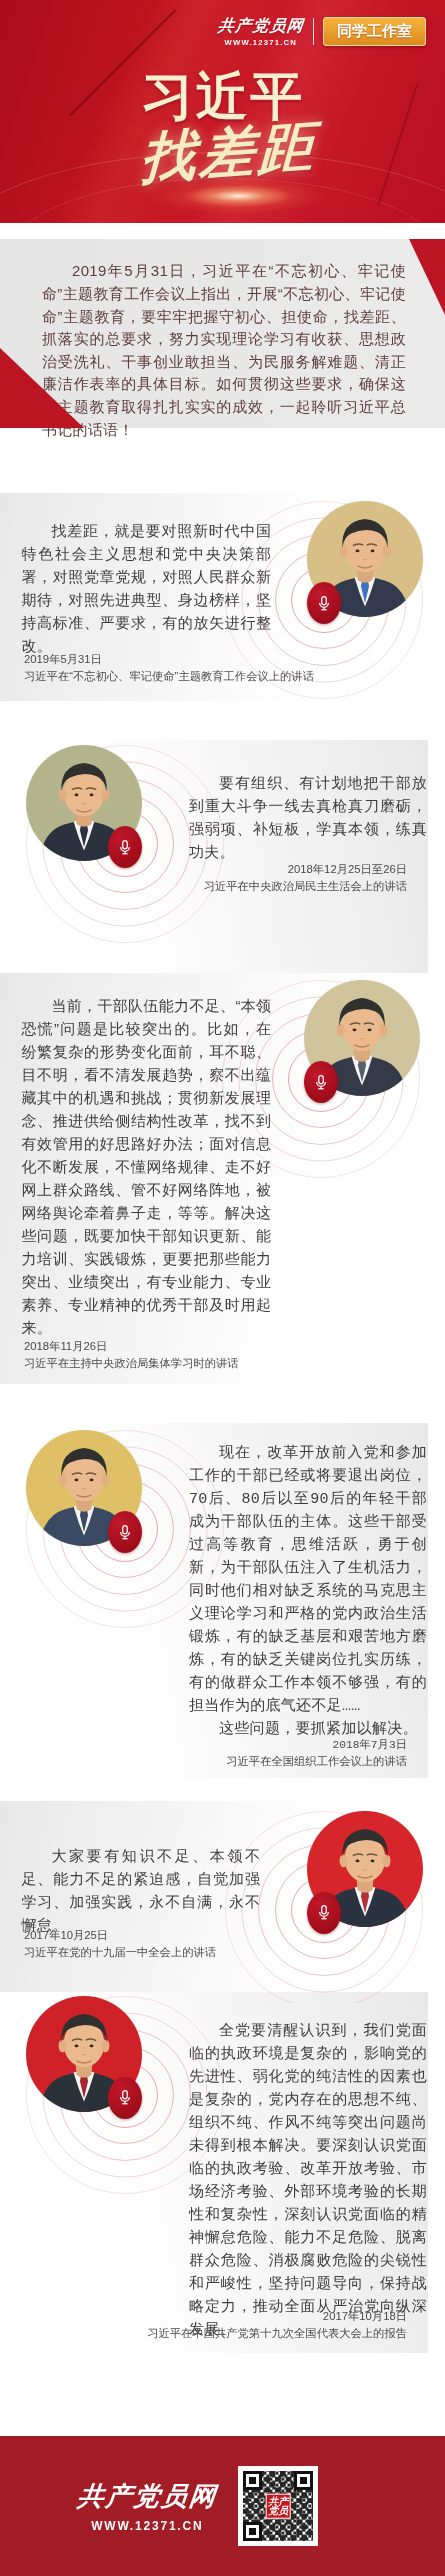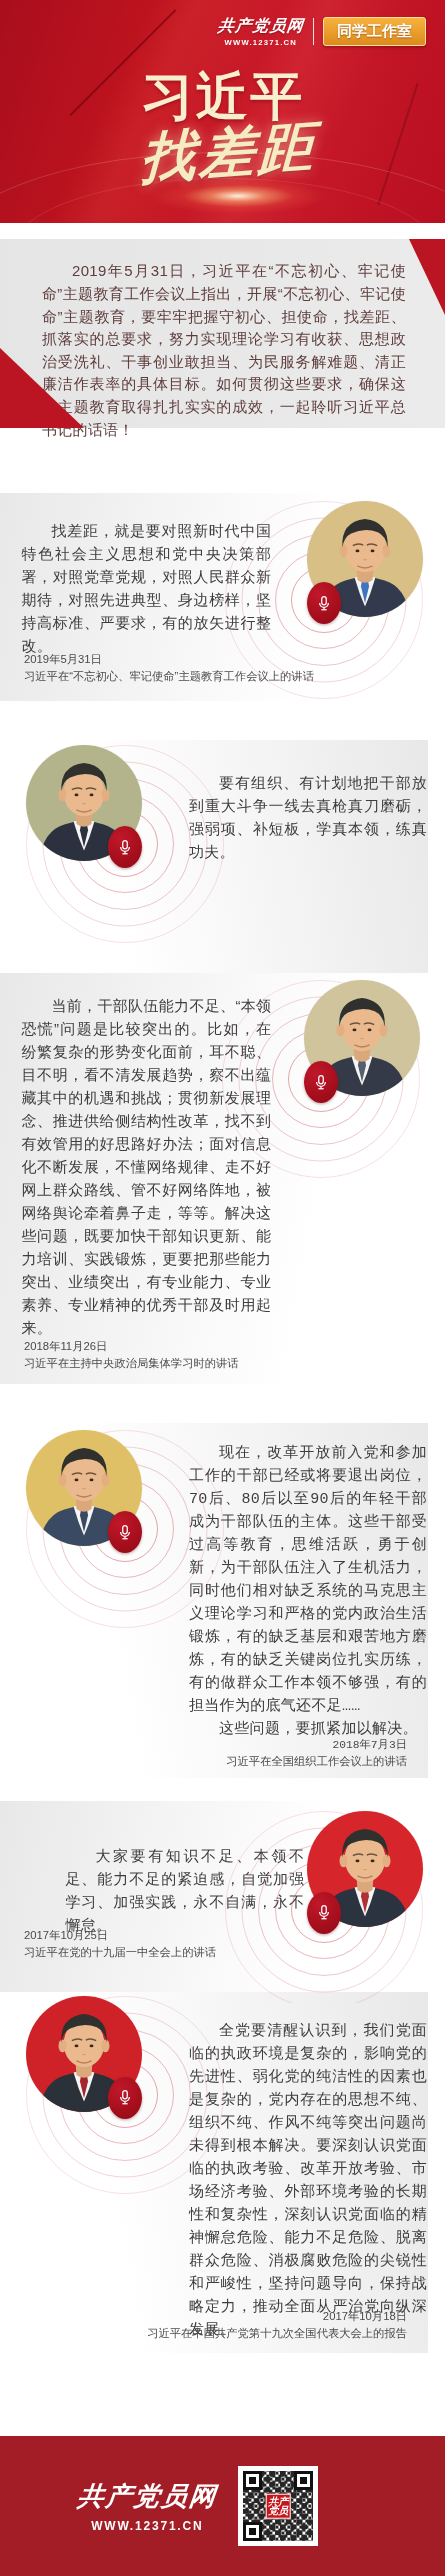--- a/index.html
+++ b/index.html
@@ -88,21 +88,21 @@
   #c3 .quote{left:21.4px;top:21.4px;width:250px;}
   #c3 .meta{left:24px;top:365px;text-align:left;}
   #c3 .photo-wrap{left:304px;top:7.1px;}
 
   #c4{top:1423px;height:355px;font-family:Liberation Mono, monospace;}
   #c4 .quote{left:189px;top:19px;width:238px;}
   #c4 .meta{right:21px;top:314px;text-align:right;}
   #c4 .photo-wrap{left:26px;top:7.1px;}
 
   #c5{top:1801px;height:202px;}
-  #c5 .quote{left:21.4px;top:43px;width:239px;margin-left:44px;}
+  #c5 .quote{left:21.4px;top:43px;width:239px;}
   #c5 .meta{left:24px;top:126px;text-align:left;}
   #c5 .photo-wrap{left:307px;top:9.5px;}
 
   #c6{top:1992px;height:361px;}
   #c6 .quote{left:189px;top:26px;width:238px;}
   #c6 .meta{right:21px;top:316px;text-align:right;}
   #c6 .photo-wrap{left:26px;top:3.6px;}
 
   
   .footer{position:absolute;left:0;top:2436px;width:446px;height:140px;background:#a31d26;}
@@ -195,20 +195,24 @@
           <line x1="8.5" y1="20.6" x2="15.5" y2="20.6" stroke="#fff" stroke-width="1.7"></line>
         </svg>
       </div>
     </div>
   </section>
 
   <section class="card photo-left" id="c2">
     <div class="quote">
         <p>要有组织、有计划地把干部放到重大斗争一线去真枪真刀磨砺，强弱项、补短板，学真本领，练真功夫。</p>
       </div>
+    <div class="meta">
+      <div class="date">2018年12月25日至26日</div>
+      <div class="source">习近平在中央政治局民主生活会上的讲话</div>
+    </div>
     <div class="photo-wrap" style="--photo-bg: #b4b48c; --suit: #2c3140; --tie: #2c3140;">
       <div class="waves">
           <i></i>
           <i></i>
           <i></i>
           <i></i>
           <i></i>
         </div>
       <div class="avatar-circle">
         <svg viewBox="0 0 200 200" width="116" height="116">

